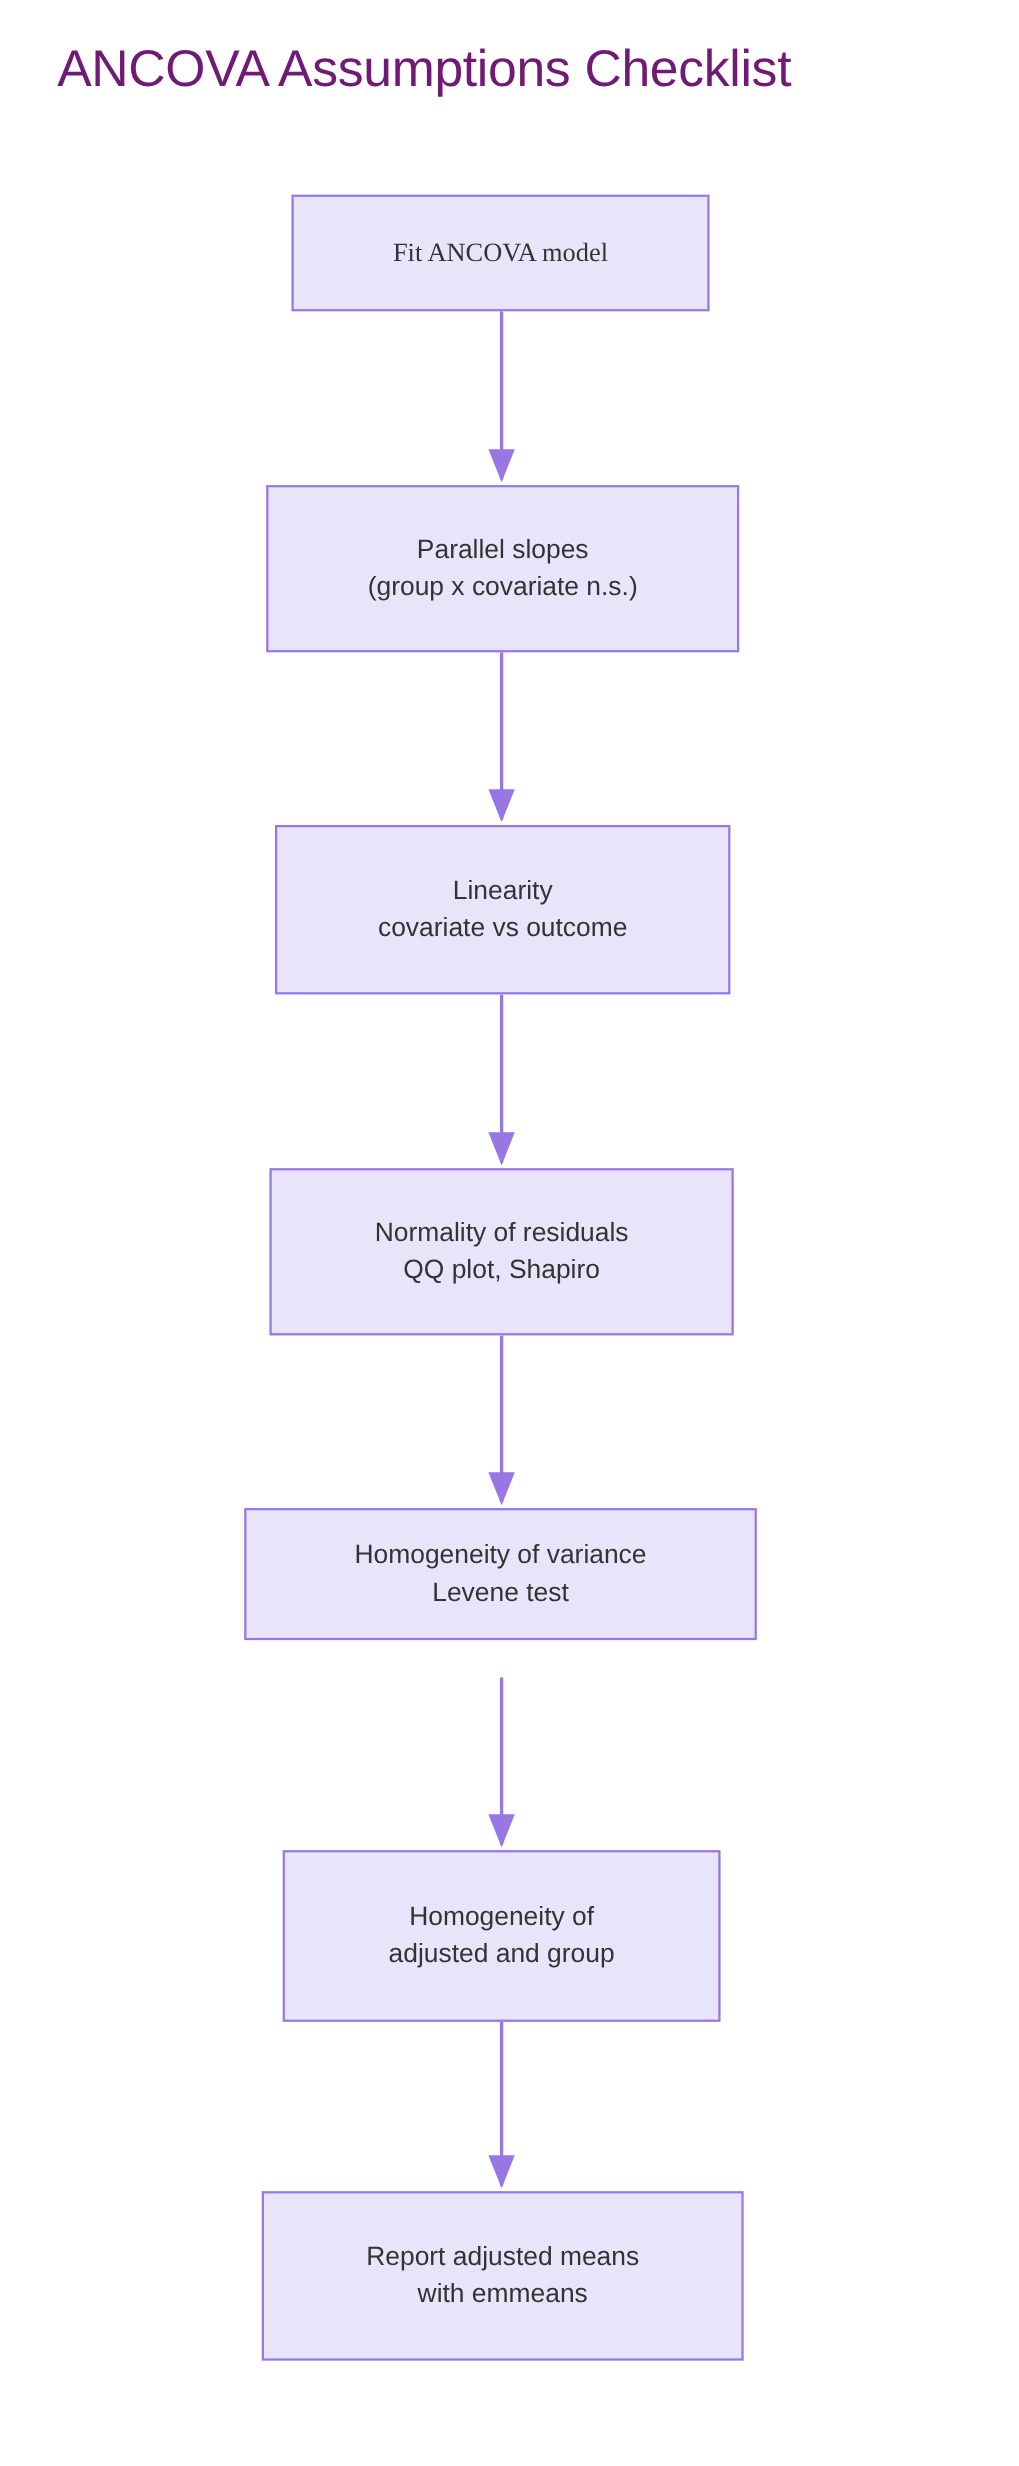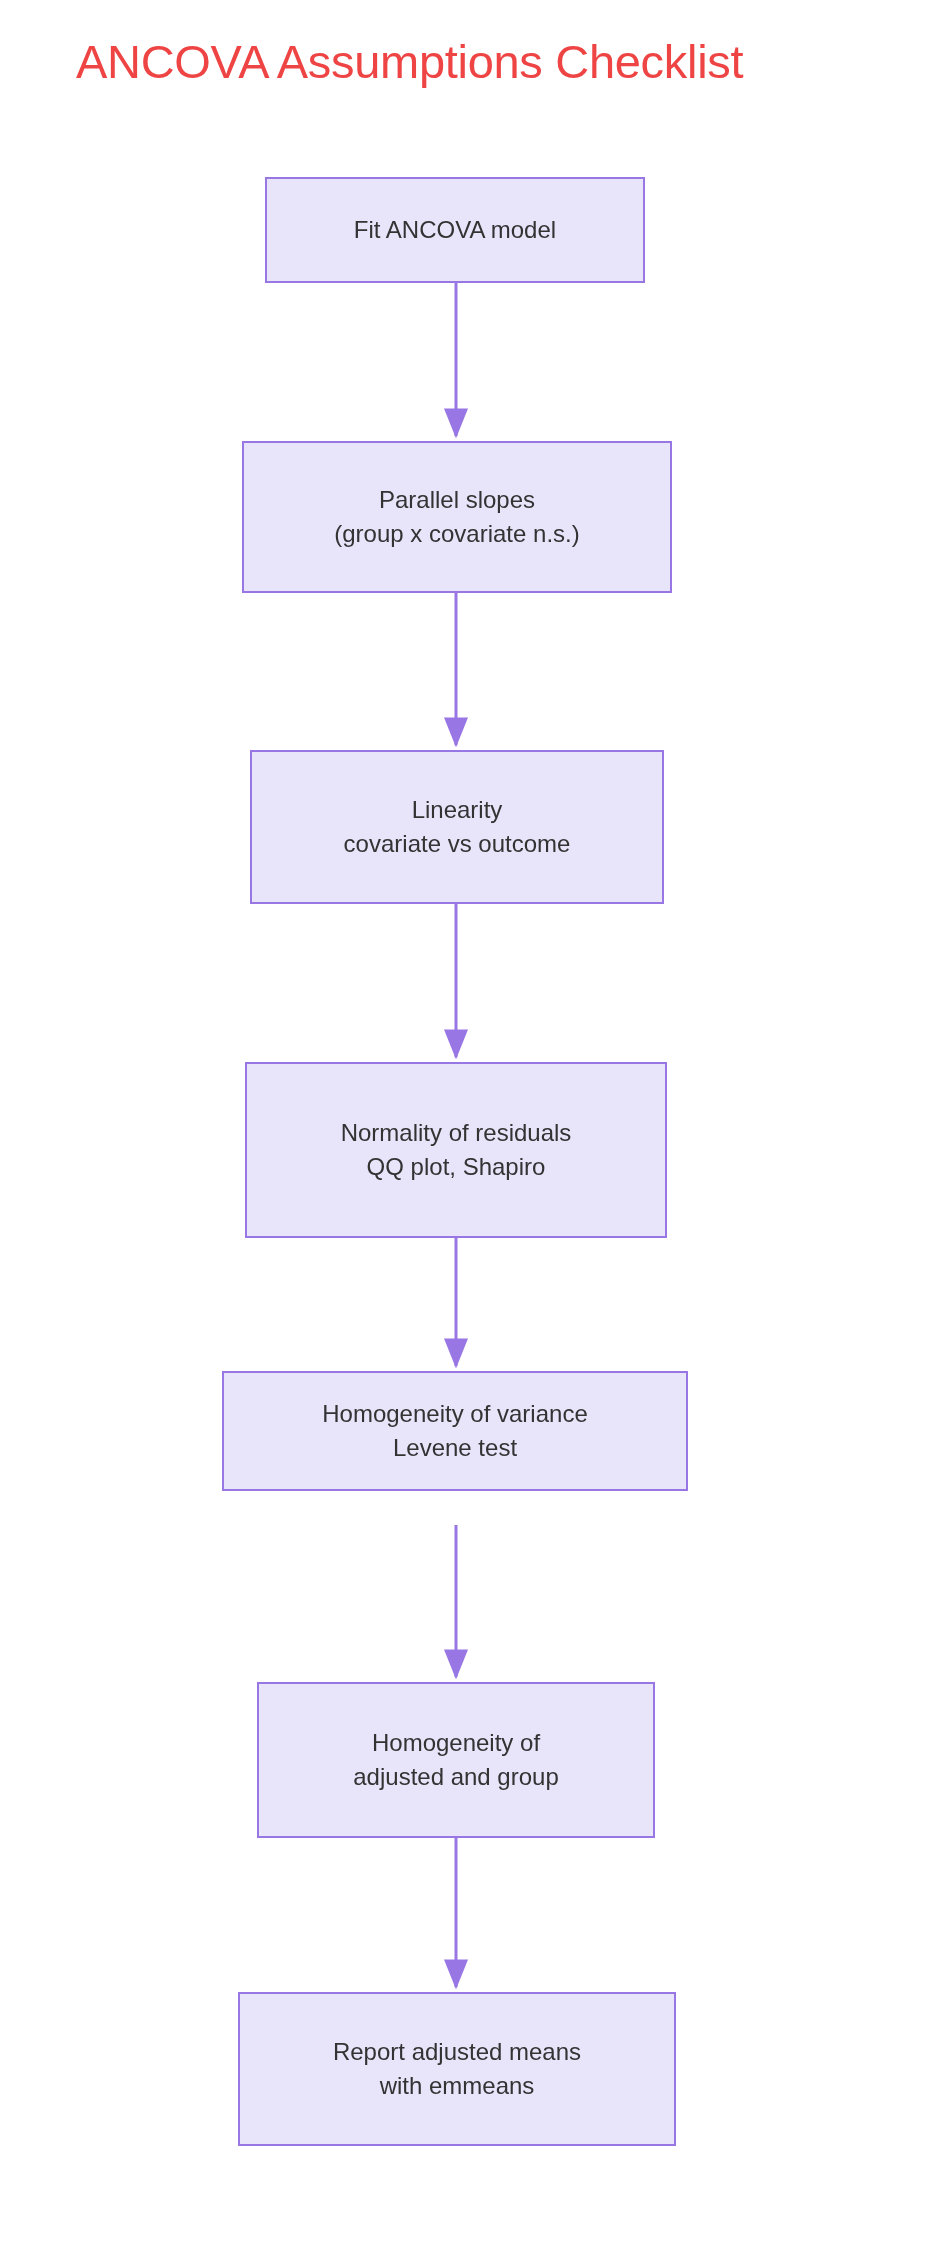--- a/index.html
+++ b/index.html
@@ -18,26 +18,26 @@
 
   #page {
     position: relative;
     width: 926px;
     height: 2242px;
     background: #ffffff;
   }
 
   #chart-title {
     position: absolute;
-    left: 76px;
+    left: 52px;
     top: 38px;
     font-size: 47px;
     font-weight: 400;
     line-height: 1.0;
-    color: #ef4444;
+    color: #701a75;
     letter-spacing: -0.3px;
     white-space: nowrap;
   }
 
   
   #flow {
     position: absolute;
     left: 0;
     top: 0;
     width: 926px;
@@ -67,24 +67,24 @@
     line-height: 1.42;
     color: #333333;
   }
 
   .node .line {
     display: block;
     white-space: nowrap;
   }
 
   
-  #node-fit        { left: 265px; top: 177px;  width: 380px; height: 106px; }
+  #node-fit        { left: 265px; top: 177px;  width: 380px; height: 106px; font-family: Liberation Serif, serif; }
   #node-slopes     { left: 242px; top: 441px;  width: 430px; height: 152px; }
   #node-linearity  { left: 250px; top: 750px;  width: 414px; height: 154px; }
-  #node-normality  { left: 245px; top: 1062px; width: 422px; height: 176px; }
+  #node-normality  { left: 245px; top: 1062px; width: 422px; height: 152px; }
   #node-homogen    { left: 222px; top: 1371px; width: 466px; height: 120px; }
   #node-independ   { left: 257px; top: 1682px; width: 398px; height: 156px; }
   #node-report     { left: 238px; top: 1992px; width: 438px; height: 154px; }
 </style>
 </head>
 <body>
 
 <div id="page">
 
   <div id="chart-title">ANCOVA Assumptions Checklist</div>

